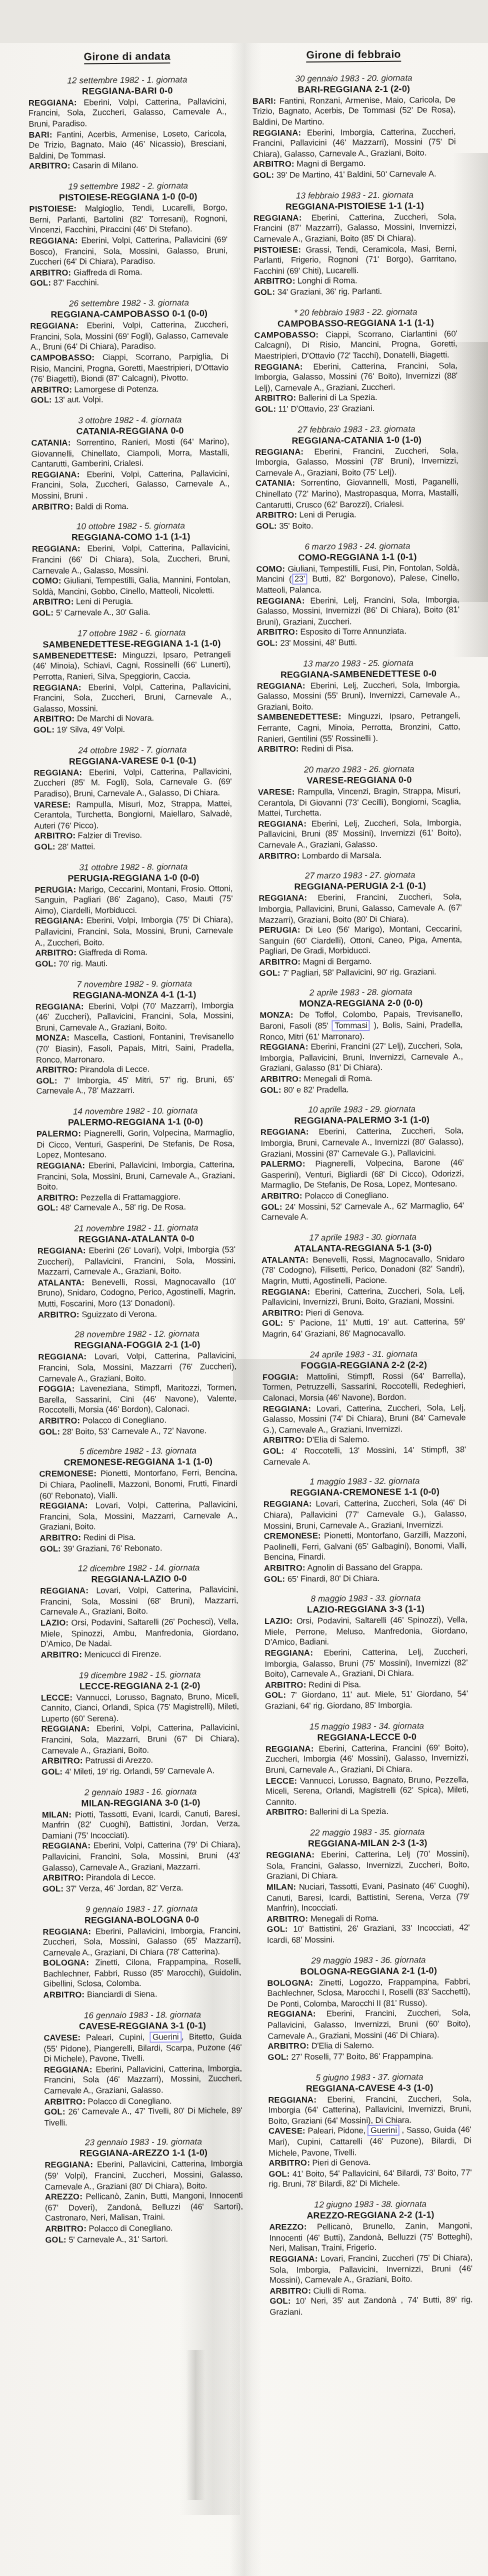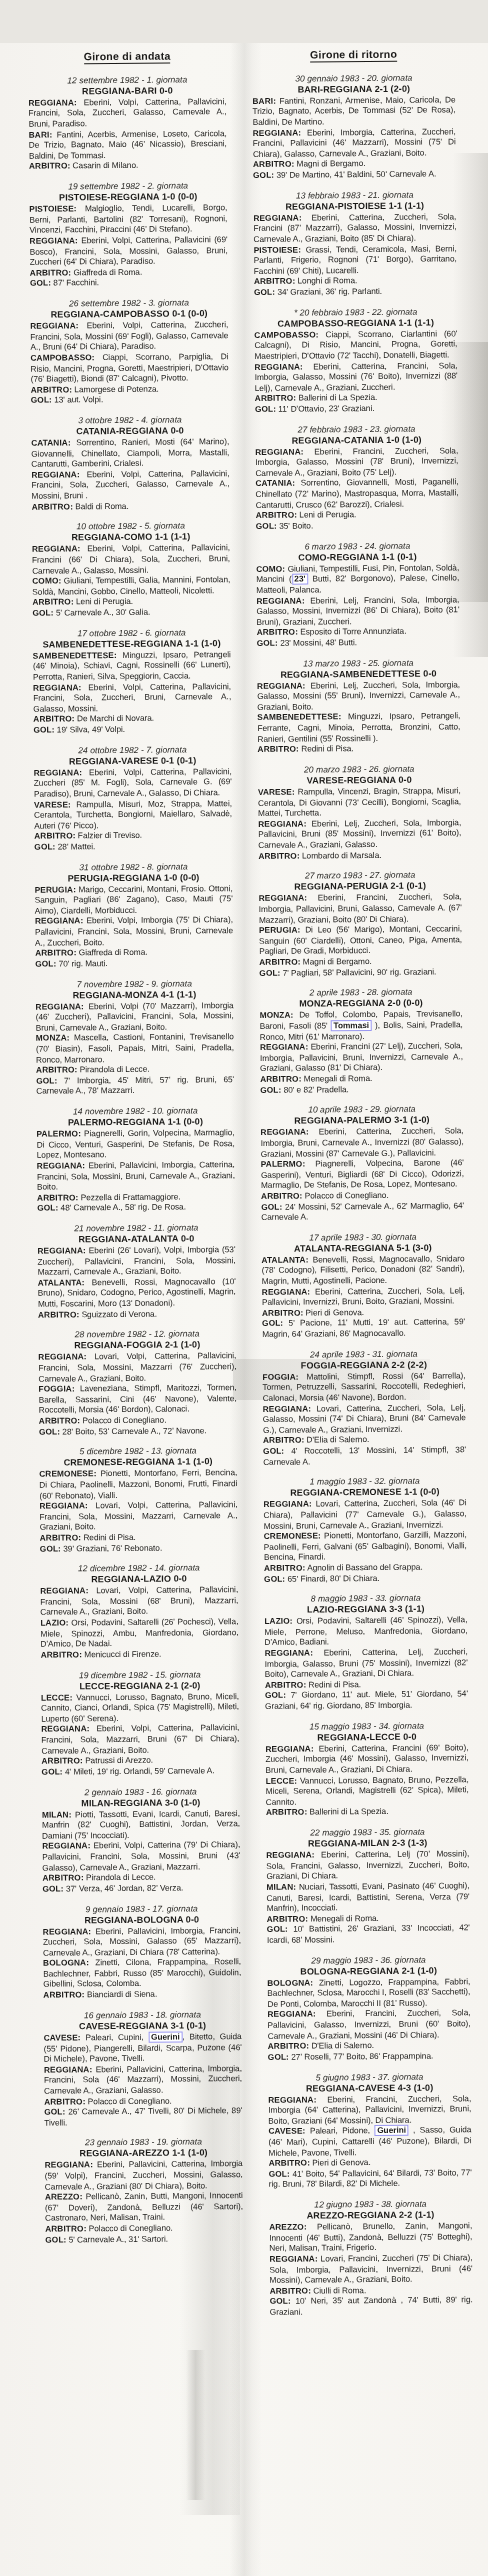--- a/index.html
+++ b/index.html
@@ -25,21 +25,20 @@
     text-align:center;font-weight:bold;font-size:9px;line-height:11px;letter-spacing:0.1px;
   }
   .line{
     font-size:8.3px;line-height:10.6px;text-align:justify;
     letter-spacing:-0.04px;
   }
   .line b{letter-spacing:0.1px;}
   .boxed{
     background:#fff;border:0.8px solid #9a98f0;padding:0 1.6px;display:inline-block;
     line-height:8.7px;
-    font-weight:bold;
   }
   
   .artifact{position:absolute;pointer-events:none;}
   .gutter-shadow{left:230px;top:0;width:31.5px;height:2576px;
     background:linear-gradient(90deg,rgba(0,0,0,0) 0%,rgba(70,70,65,.10) 45%,rgba(70,70,65,.04) 70%,rgba(0,0,0,0) 100%);}
   .right-edge-shadow{left:453px;top:110px;width:35px;height:504px;
     background:linear-gradient(90deg,rgba(0,0,0,0) 0%,rgba(90,88,82,.18) 100%);}
   .right-edge-shadow2{left:441px;top:299px;width:47px;height:260px;
     background:linear-gradient(90deg,rgba(0,0,0,0) 0%,rgba(120,118,110,.22) 80%,rgba(120,118,110,.28) 100%);}
   .gol-band{left:233px;top:1316px;width:197px;height:41px;
@@ -207,21 +206,21 @@
             <div class="match-date">23 gennaio 1983 - 19. giornata</div>
             <div class="match-title">REGGIANA-AREZZO 1-1 (1-0)</div>
             <div class="line"><b>REGGIANA:</b> Eberini, Pallavicini, Catterina, Imborgia (59' Volpi), Francini, Zuccheri, Mossini, Galasso, Carnevale A., Graziani (80' Di Chiara), Boito.</div>
             <div class="line"><b>AREZZO:</b> Pellicanò, Zanin, Butti, Mangoni, Innocenti (67' Doveri), Zandonà, Belluzzi (46' Sartori), Castronaro, Neri, Malisan, Traini.</div>
             <div class="line"><b>ARBITRO:</b> Polacco di Conegliano.</div>
             <div class="line"><b>GOL:</b> 5' Carnevale A., 31' Sartori.</div>
           </div>
         </div>
     </div>
     <div class="col col-right">
-      <div class="section-title"><span>Girone di ritorno</span></div>
+      <div class="section-title"><span>Girone di febbraio</span></div>
       <div class="matches">
           <div class="match">
             <div class="match-date">30 gennaio 1983 - 20. giornata</div>
             <div class="match-title">BARI-REGGIANA 2-1 (2-0)</div>
             <div class="line"><b>BARI:</b> Fantini, Ronzani, Armenise, Maio, Caricola, De Trizio, Bagnato, Acerbis, De Tommasi (52' De Rosa), Baldini, De Martino.</div>
             <div class="line"><b>REGGIANA:</b> Eberini, Imborgia, Catterina, Zuccheri, Francini, Pallavicini (46' Mazzarri), Mossini (75' Di Chiara), Galasso, Carnevale A., Graziani, Boito.</div>
             <div class="line"><b>ARBITRO:</b> Magni di Bergamo.</div>
             <div class="line"><b>GOL:</b> 39' De Martino, 41' Baldini, 50' Carnevale A.</div>
           </div>
           <div class="match">

